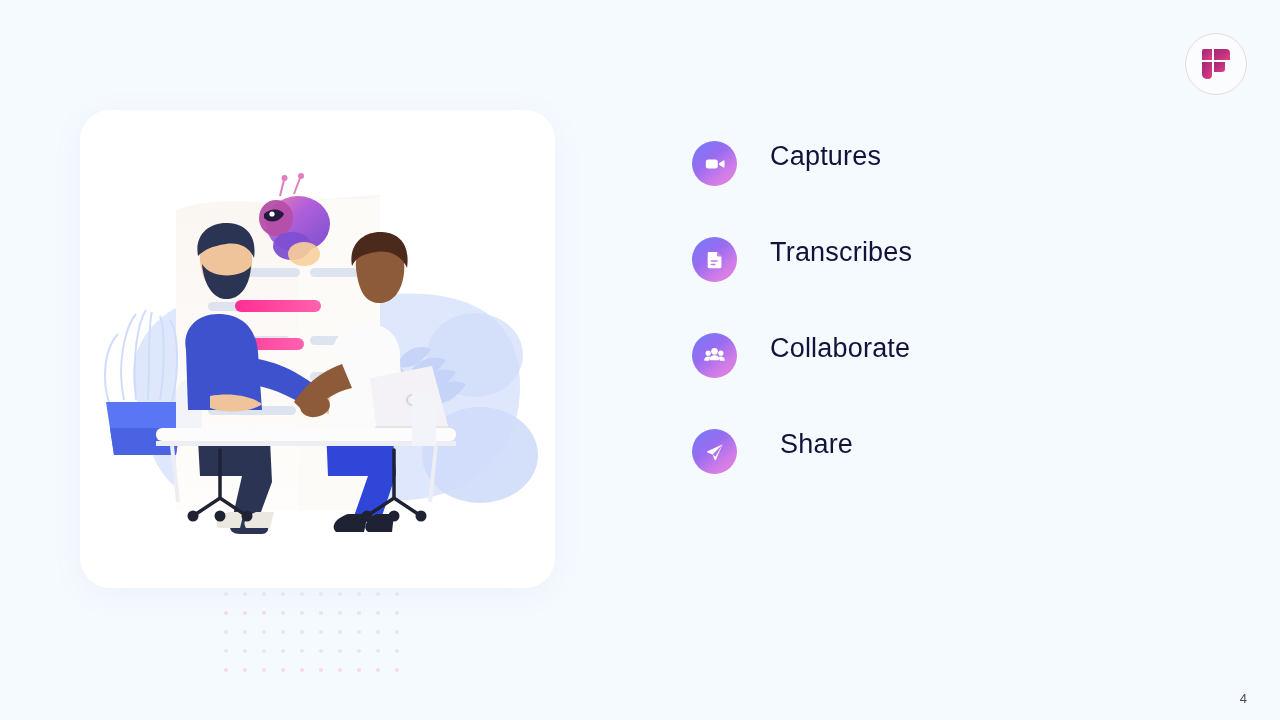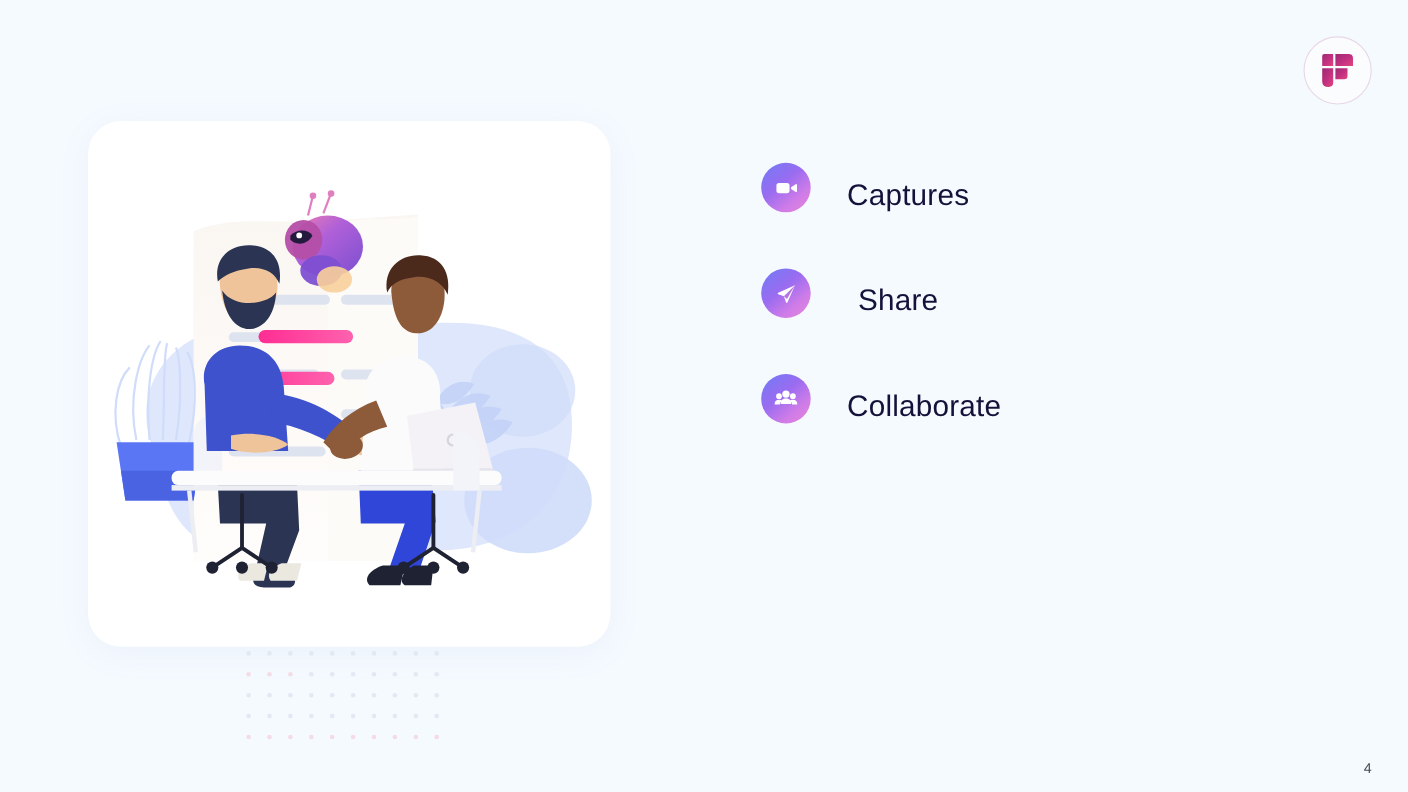--- a/index.html
+++ b/index.html
@@ -35,21 +35,21 @@
     position:absolute; left:222px; top:590px;
     width:190px; height:85px;
   }
 
   
   #feature-list{
     position:absolute; left:692px; top:141px;
     width:480px;
   }
   .feature-row{
-    display:flex; align-items:flex-end;
+    display:flex; align-items:flex-start;
     height:52px; margin-bottom:44px;
   }
   .feature-row:last-child{ margin-bottom:0; }
   .feature-icon{
     width:45px; height:45px; border-radius:50%;
     background:linear-gradient(140deg,#6f7bf7 0%,#9a6cf0 42%,#cf7ce8 72%,#e884d8 100%);
     display:flex; align-items:center; justify-content:center;
     flex:0 0 45px;
   }
   .feature-label{
@@ -308,41 +308,52 @@
   <div class="feature-row">
     <span class="feature-icon">
       <svg width="22" height="22" viewBox="0 0 24 24" fill="#ffffff">
         <rect x="2" y="7" width="13" height="10" rx="2.6"></rect>
         <path d="M16.5 11.2 L21.2 8.2 C21.8 7.8 22.4 8.2 22.4 8.9 L22.4 15.1 C22.4 15.8 21.8 16.2 21.2 15.8 L16.5 12.8 Z"></path>
       </svg>
     </span>
     <span class="feature-label">Captures</span>
   </div>
 
-
-
-  <div class="feature-row indented">
+  <div class="feature-row">
     <span class="feature-icon">
       <svg width="22" height="22" viewBox="0 0 24 24" fill="#ffffff">
-        <path d="M20.4 3.6 L3.8 11.1 C3.1 11.4 3.1 12.3 3.8 12.6 L9.4 14.6 L11.5 20.4 C11.8 21.1 12.7 21.1 13 20.4 L20.4 3.6 Z"></path>
-        <path d="M9.4 14.6 L20.4 3.6 L12.5 17.2 Z" fill="#b575e2"></path>
+        <path d="M5.5 3.2 L14 3.2 L19 8.4 L19 19.4 C19 20.4 18.3 21 17.4 21 L5.5 21 C4.6 21 4 20.4 4 19.4 L4 4.8 C4 3.8 4.6 3.2 5.5 3.2 Z"></path>
+        <path d="M14.2 3.4 L19 8.3 L15.2 8.3 C14.6 8.3 14.2 7.9 14.2 7.3 Z" fill="#cf7ce8"></path>
+        <rect x="7.2" y="12.4" width="8" height="1.6" rx="0.8" fill="#b97ce4"></rect>
+        <rect x="7.2" y="16" width="5.5" height="1.6" rx="0.8" fill="#b97ce4"></rect>
       </svg>
     </span>
-    <span class="feature-label">Share</span>
+    <span class="feature-label">Transcribes</span>
   </div>
+
 
   <div class="feature-row">
     <span class="feature-icon">
       <svg width="23" height="23" viewBox="0 0 24 24" fill="#ffffff">
         <circle cx="12" cy="7.6" r="3.5"></circle>
         <path d="M12 11.8 C14.9 11.8 17 13.5 17 15.9 L17 17 L7 17 L7 15.9 C7 13.5 9.1 11.8 12 11.8 Z"></path>
         <circle cx="5.4" cy="9.6" r="2.7"></circle>
         <path d="M5.4 13 C6.6 13 7.6 13.4 8.2 14 C7 14.9 6.3 16.1 6.2 17.4 L1.3 17.4 L1.3 16.4 C1.3 14.4 3 13 5.4 13 Z"></path>
         <circle cx="18.6" cy="9.6" r="2.7"></circle>
         <path d="M18.6 13 C21 13 22.7 14.4 22.7 16.4 L22.7 17.4 L17.8 17.4 C17.7 16.1 17 14.9 15.8 14 C16.4 13.4 17.4 13 18.6 13 Z"></path>
       </svg>
     </span>
     <span class="feature-label">Collaborate</span>
   </div>
 
+  <div class="feature-row indented">
+    <span class="feature-icon">
+      <svg width="22" height="22" viewBox="0 0 24 24" fill="#ffffff">
+        <path d="M20.4 3.6 L3.8 11.1 C3.1 11.4 3.1 12.3 3.8 12.6 L9.4 14.6 L11.5 20.4 C11.8 21.1 12.7 21.1 13 20.4 L20.4 3.6 Z"></path>
+        <path d="M9.4 14.6 L20.4 3.6 L12.5 17.2 Z" fill="#b575e2"></path>
+      </svg>
+    </span>
+    <span class="feature-label">Share</span>
+  </div>
+
 </div>
 
 <div id="page-number">4</div>
 
 </body></html>

